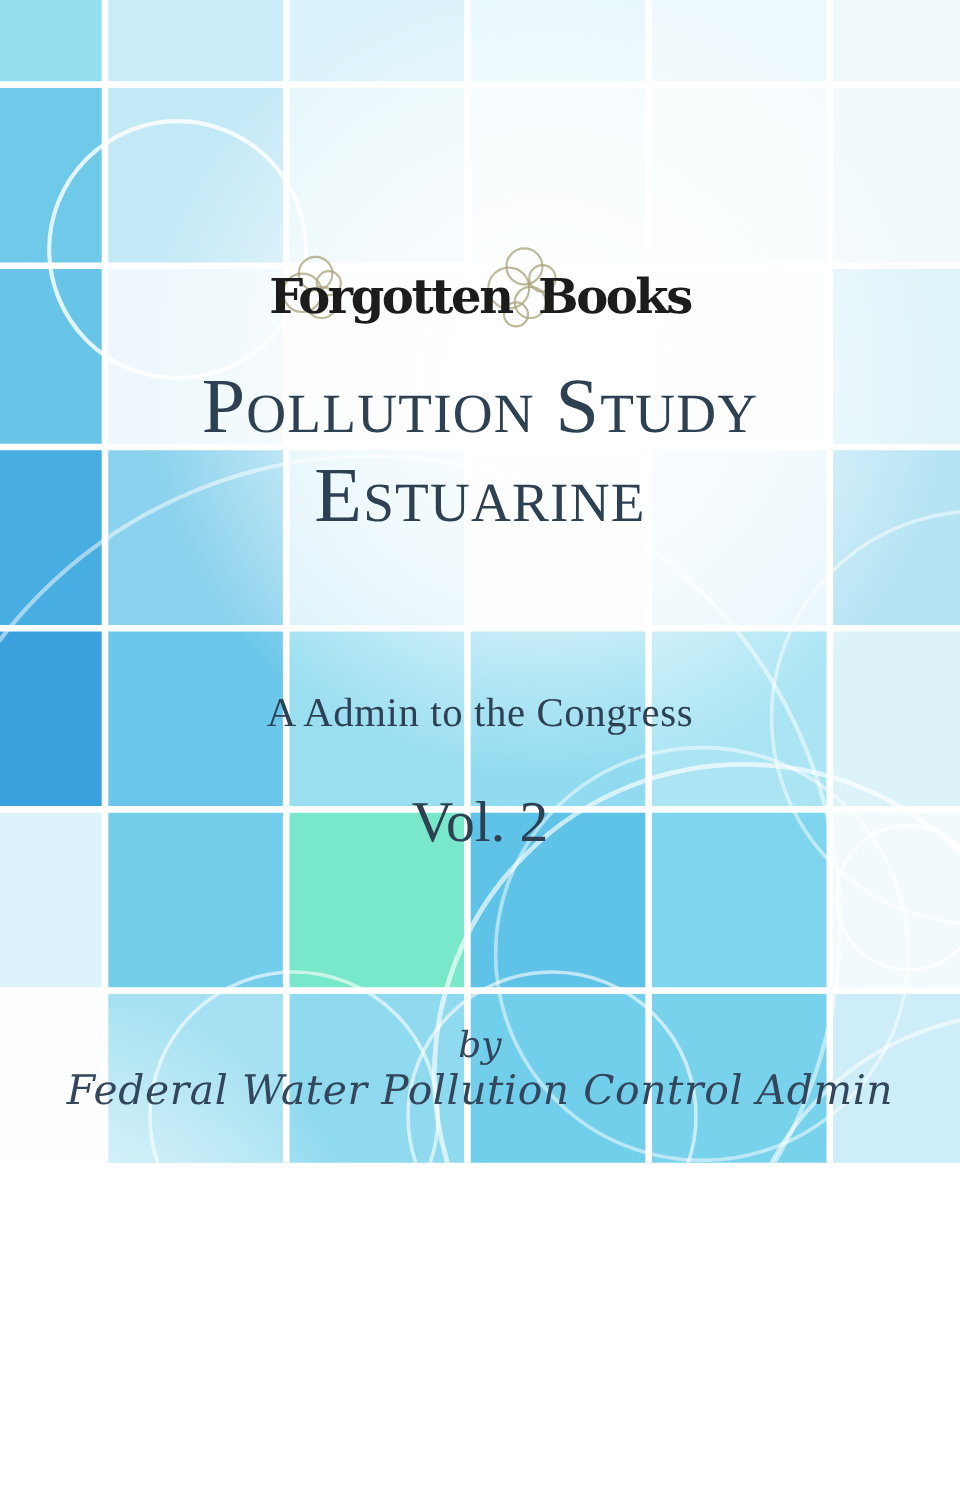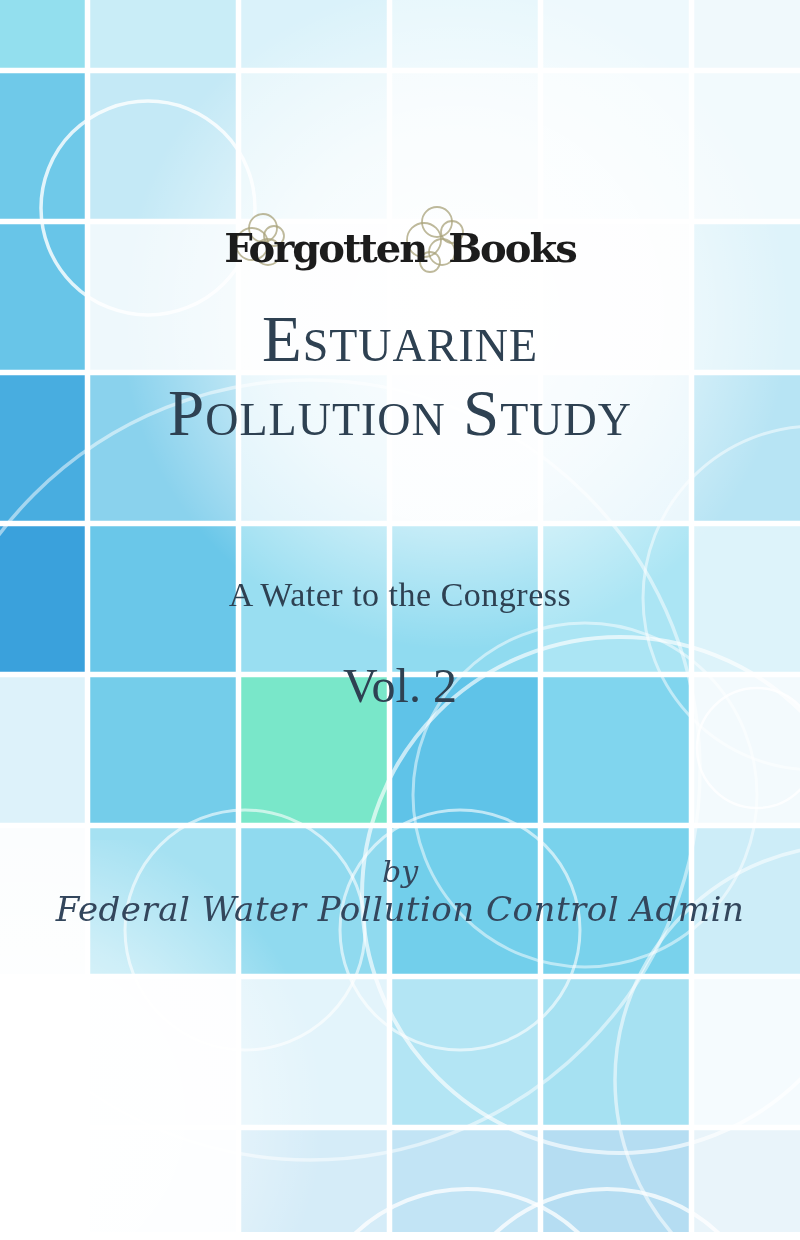--- a/index.html
+++ b/index.html
@@ -4,21 +4,21 @@
 <style>
   :root{
     --title-navy:#2e4152;
     --script-navy:#33465c;
     --logo-ink:#1c1c1c;
     --ornament-olive:#a8a27a;
   }
   html,body{margin:0;padding:0;}
   body{width:800px;height:1240px;overflow:hidden;background:#ffffff;
        font-family:"Liberation Serif", serif;}
-  .cover{position:relative;width:800px;height:1232px;overflow:hidden;}
+  .cover{position:relative;width:800px;height:969px;overflow:hidden;}
   .bg{position:absolute;left:0;top:0;width:800px;height:1240px;display:block;}
 
   .layer{position:absolute;left:0;width:100%;text-align:center;}
 
   .logo{top:222px;font-family:"DejaVu Serif", serif;font-weight:bold;
         font-size:40px;line-height:52px;letter-spacing:-2px;color:var(--logo-ink);
         word-spacing:10px;}
 
   .title{top:302px;margin:0;font-weight:normal;
          font-variant:small-caps;font-size:65px;line-height:74px;
@@ -180,25 +180,25 @@
       <circle cx="424" cy="240" r="17"></circle>
       <circle cx="442" cy="252" r="13"></circle>
       <circle cx="452" cy="232" r="11"></circle>
       <circle cx="430" cy="262" r="10"></circle>
     </g>
   </svg>
 
   <div class="layer logo">Forgotten Books</div>
 
   <h1 class="layer title">
+    <div>Pollution Study</div>
     <div>Estuarine</div>
-    <div>Pollution Study</div>
   </h1>
 
-  <div class="layer subtitle">A Water to the Congress</div>
+  <div class="layer subtitle">A Admin to the Congress</div>
 
   <div class="layer volume">Vol. 2</div>
 
   <div class="layer author">Federal Water Pollution Control Admin</div>
 
   <div class="layer by">by</div>
 
 </div>
 
 </body></html>

